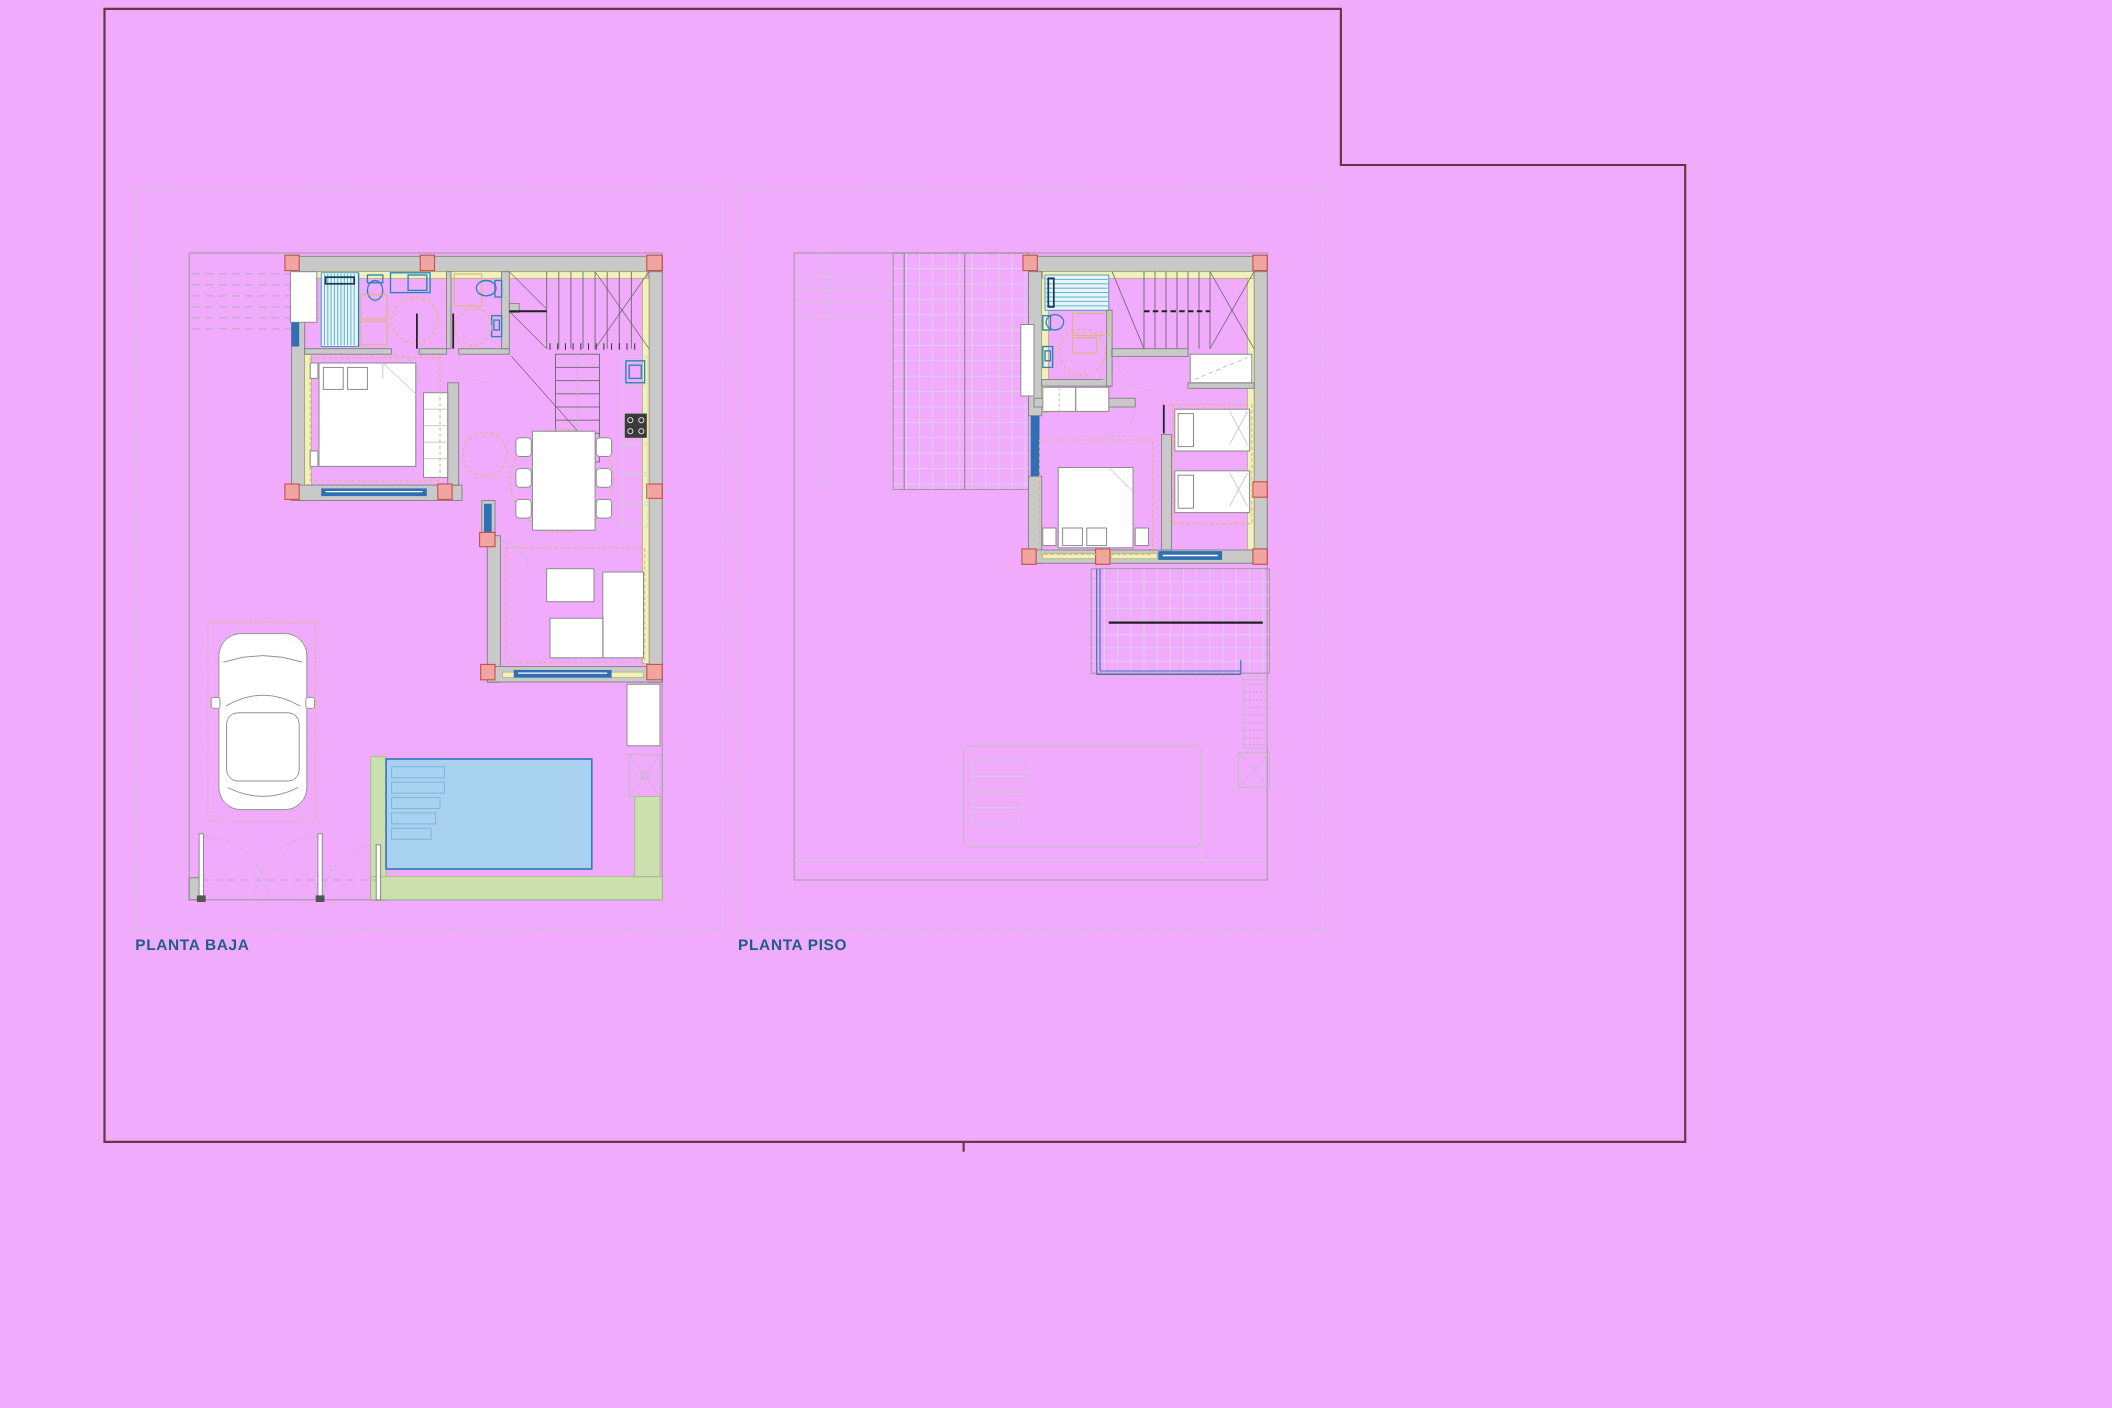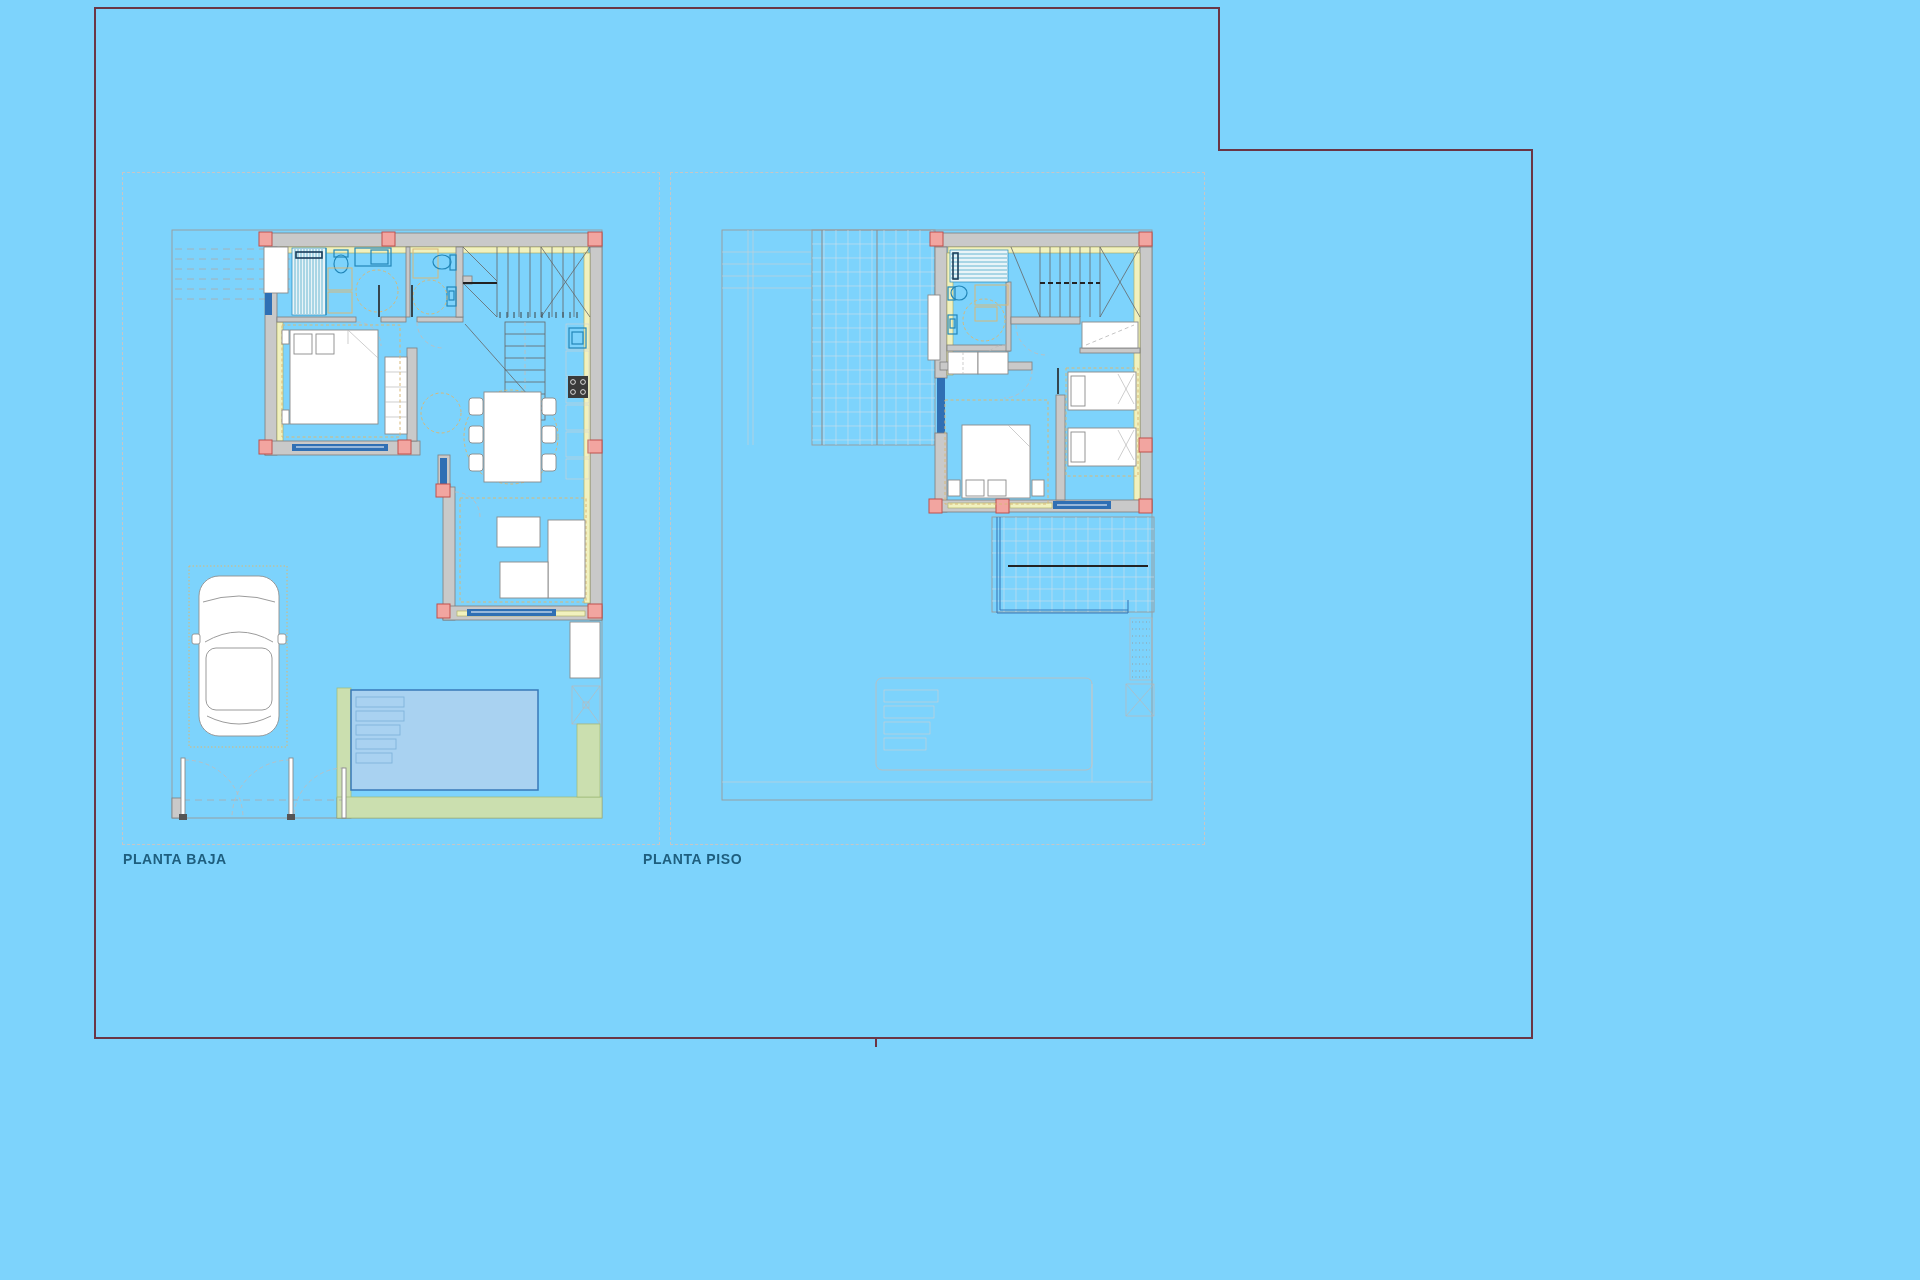--- a/index.html
+++ b/index.html
@@ -1,25 +1,25 @@
 <!DOCTYPE html>
 <html style="--maroon: #6B3545; --label-blue: #1E5E7E; --panel-dash: #C6C6C6; --property-line: #9A9A9A; --wall-gray: #C9C9C9; --wall-edge: #7E7E7E; --insulation-yellow: #F1F1BE; --insulation-edge: #A9A95C; --column-pink: #F2A5A0; --column-edge: #C0504D; --fixture-blue: #2286B8; --window-blue: #2F6FB4; --furniture-tan: #D8B878; --shower-fill: #E8F4F8; --shower-stripe: #49A8C8; --pool-fill: #A9D2F1; --pool-edge: #3879B8; --green-fill: #CBDFAF; --green-edge: #9DBB77; --grid-line: #D9E2E8; --door-arc: #BDBDBD;"><head>
 <meta charset="utf-8">
 <style>
   html,body{margin:0;padding:0;background:#fff;}
-  #sheet{position:relative;width:1920px;height:1280px;background:#7dd3fc;overflow:hidden;
+  #sheet{position:relative;width:1920px;height:1280px;background:#f0abfc;overflow:hidden;
          font-family:"Liberation Sans", sans-serif;}
   svg{position:absolute;overflow:visible;}
   .panel{position:absolute;border:1px dashed var(--panel-dash);}
   #panel-baja{left:122px;top:172px;width:536px;height:671px;}
   #panel-piso{left:670px;top:172px;width:533px;height:671px;}
   .plan-label{position:absolute;color:var(--label-blue);font-weight:bold;
               font-size:14px;letter-spacing:0.6px;}
   #label-baja{left:123px;top:851px;}
-  #label-piso{left:643px;top:851px;}
+  #label-piso{left:671px;top:851px;}
 
   
   .border-line{fill:none;stroke:var(--maroon);stroke-width:2;}
   .prop{fill:none;stroke:var(--property-line);stroke-width:0.9;}
   .thin{fill:none;stroke:#b9b9b9;stroke-width:0.7;}
   .vthin{fill:none;stroke:#d0d0d0;stroke-width:0.6;}
   .dash{fill:none;stroke:#ababab;stroke-width:0.8;stroke-dasharray:7 5;}
   .wall{fill:var(--wall-gray);stroke:var(--wall-edge);stroke-width:0.8;}
   .yellow{fill:var(--insulation-yellow);stroke:var(--insulation-edge);stroke-width:0.6;}
   .col{fill:var(--column-pink);stroke:var(--column-edge);stroke-width:1;}

